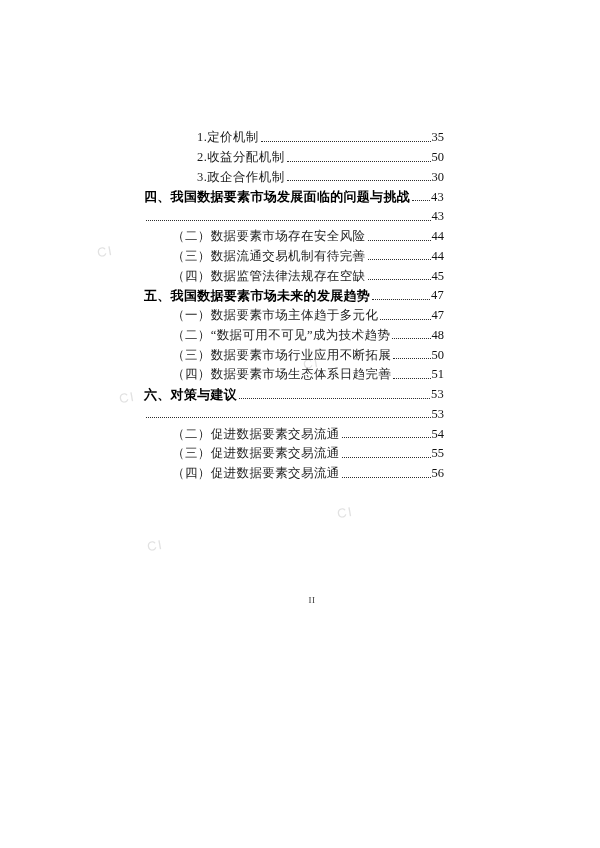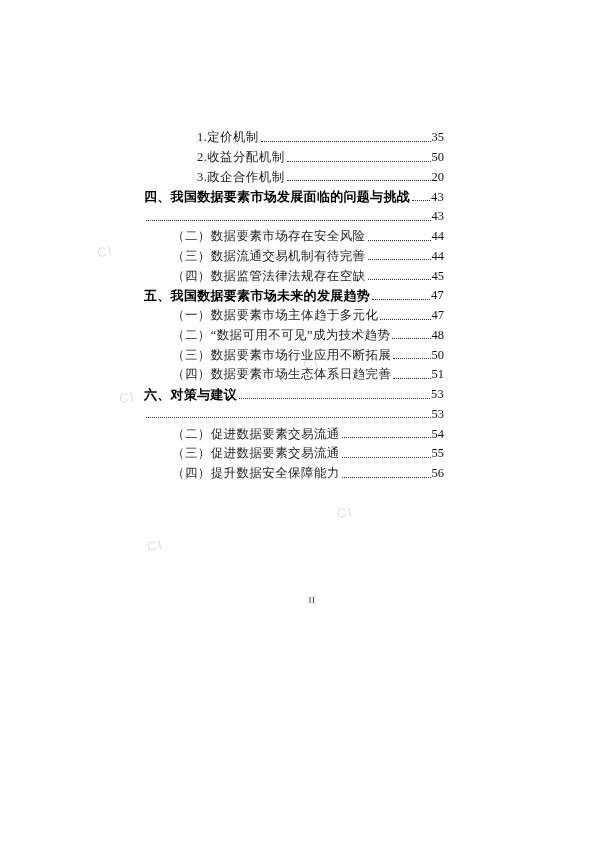--- a/index.html
+++ b/index.html
@@ -107,21 +107,21 @@
       <span class="pageno">35</span>
     </div>
     <div class="row lvl3">
       <span class="label">2.收益分配机制</span>
       <span class="leader"></span>
       <span class="pageno">50</span>
     </div>
     <div class="row lvl3">
       <span class="label">3.政企合作机制</span>
       <span class="leader"></span>
-      <span class="pageno">20</span>
+      <span class="pageno">30</span>
     </div>
 
     <div class="row lvl1">
       <span class="label">四、我国数据要素市场发展面临的问题与挑战</span>
       <span class="leader"></span>
       <span class="pageno">43</span>
     </div>
     <div class="row lvl2">
       <span class="leader"></span>
       <span class="pageno">43</span>
@@ -181,21 +181,21 @@
       <span class="label">（二）促进数据要素交易流通</span>
       <span class="leader"></span>
       <span class="pageno">54</span>
     </div>
     <div class="row lvl2">
       <span class="label">（三）促进数据要素交易流通</span>
       <span class="leader"></span>
       <span class="pageno">55</span>
     </div>
     <div class="row lvl2">
-      <span class="label">（四）提升数据安全保障能力</span>
+      <span class="label">（四）促进数据要素交易流通</span>
       <span class="leader"></span>
       <span class="pageno">56</span>
     </div>
 
   </div>
 
   <div class="folio">II</div>
 
 </div>
 

